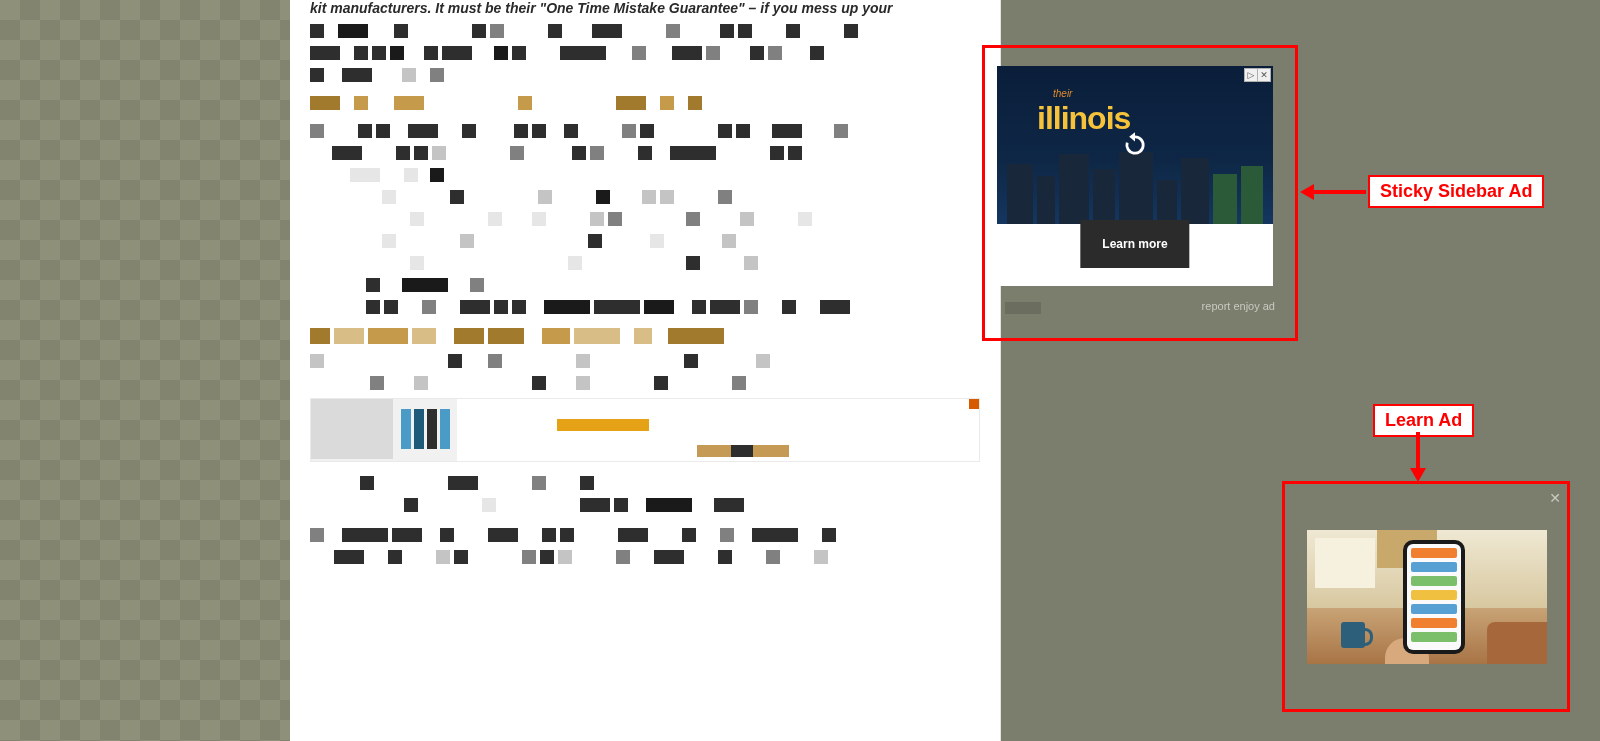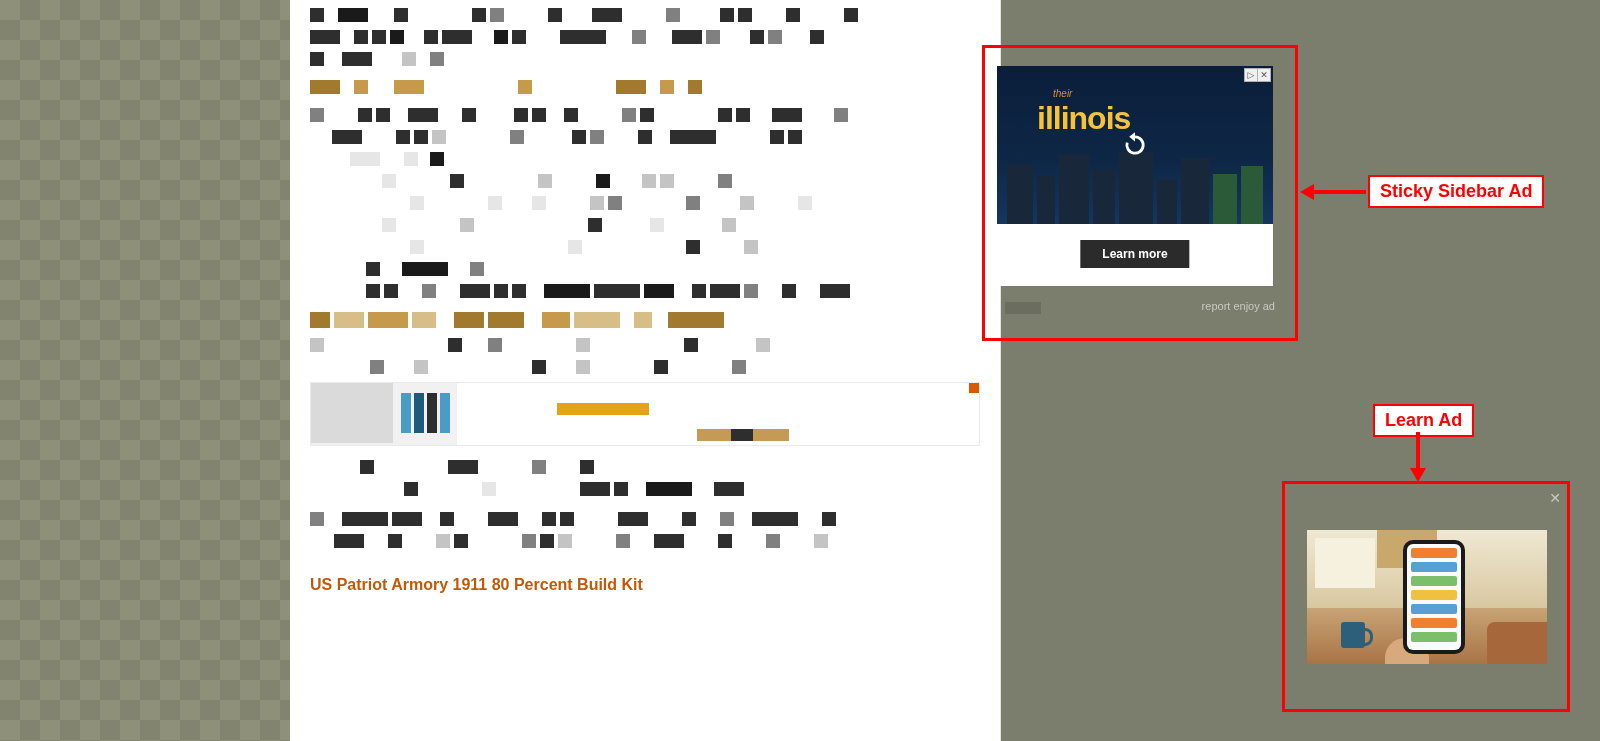--- a/index.html
+++ b/index.html
@@ -46,21 +46,21 @@
   .ad-hero{position:relative;width:276px;height:158px;
     background:linear-gradient(180deg,#0a1e3a 0%,#0e2746 60%,#14365f 100%);
     overflow:hidden;}
   .ad-skyline{position:absolute;left:0;bottom:0;width:100%;height:75px;}
   .ad-skyline div{position:absolute;bottom:0;background:#18283a;}
   .ad-title{position:absolute;left:40px;top:34px;color:#f5c23a;font-weight:900;font-size:32px;letter-spacing:-1px;font-family:Arial,Helvetica,sans-serif;}
   .ad-enjoy{position:absolute;left:56px;top:22px;color:#e08a2a;font-size:10px;font-style:italic;}
   .ad-replay{position:absolute;left:50%;top:50%;transform:translate(-50%,-50%);width:28px;height:28px;}
   .ad-ctl{position:absolute;right:2px;top:2px;display:flex;}
   .ad-ctl span{width:12px;height:12px;background:#f0f0f0;border:1px solid #b0b0b0;font-size:9px;line-height:12px;text-align:center;color:#555;margin-left:-1px;}
-  .ad-cta{position:absolute;left:50%;bottom:18px;transform:translateX(-50%);background:#2b2b2b;color:#fff;font-size:12px;font-weight:600;padding:7px 22px;border:none;cursor:pointer;}
+  .ad-cta{position:absolute;left:50%;bottom:18px;transform:translateX(-50%);background:#2b2b2b;color:#fff;font-size:12px;font-weight:600;padding:17px 22px;border:none;cursor:pointer;}
   .ad-report{position:absolute;right:20px;bottom:26px;color:#c9cac0;font-size:11px;}
   .ad-ezoic{position:absolute;left:20px;bottom:24px;width:36px;height:12px;background:#6b6d5e;}
   
   .annot{position:absolute;background:#fff;border:2px solid #ff0000;color:#ff0000;font-weight:700;font-size:18px;padding:4px 10px;white-space:nowrap;}
   .arrow{position:absolute;}
   .arrow .shaft{position:absolute;background:#ff0000;}
   .arrow .head{position:absolute;width:0;height:0;}
   
   .vid-box{position:absolute;left:1282px;top:481px;width:282px;height:225px;border:3px solid #ff0000;background:#7b7d6d;}
   .vid-close{position:absolute;right:6px;top:6px;color:#c9cac0;font-size:14px;cursor:pointer;}
@@ -79,20 +79,21 @@
   .vid-screen .s-row{height:10px;margin:4px;border-radius:2px;}
   .vid-hand{position:absolute;left:78px;bottom:-4px;width:44px;height:30px;background:#d9a97e;border-radius:20px 20px 0 0;}
   .vid-corner{position:absolute;font-size:9px;color:#6fa6ff;background:rgba(255,255,255,.7);padding:0 1px;}
 </style>
 </head>
 <body>
 
 <div class="checker"></div>
 
 <div class="article">
+  <div class="lead-line">kit manufacturers. It must be their "One Time Mistake Guarantee" – if you mess up your</div>
 
   <div class="mosaic">
 
     <div class="row">
       <span class="px c-dk"></span>
         <span class="sp" style="width:10px"></span>
       <span class="px c-dk2 w2"></span>
         <span class="sp" style="width:22px"></span>
       <span class="px c-dk"></span>
         <span class="sp" style="width:60px"></span>
@@ -434,21 +435,20 @@
         <span class="px c-dk w2"></span>
       <span class="sp" style="width:30px"></span>
         <span class="px c-dk"></span>
       <span class="sp" style="width:30px"></span>
         <span class="px c-gr"></span>
       <span class="sp" style="width:30px"></span>
         <span class="px c-lg"></span>
     </div>
   </div>
 
-  <div class="heading">US Patriot Armory 1911 80 Percent Build Kit</div>
 </div>
 
 <div class="ad-box">
   <div class="ad-inner">
     <div class="ad-hero">
       <span class="ad-enjoy">their</span>
       <span class="ad-title">illinois</span>
       <div class="ad-skyline">
         <div style="left:10px;width:26px;height:60px"></div>
         <div style="left:40px;width:18px;height:48px"></div>

